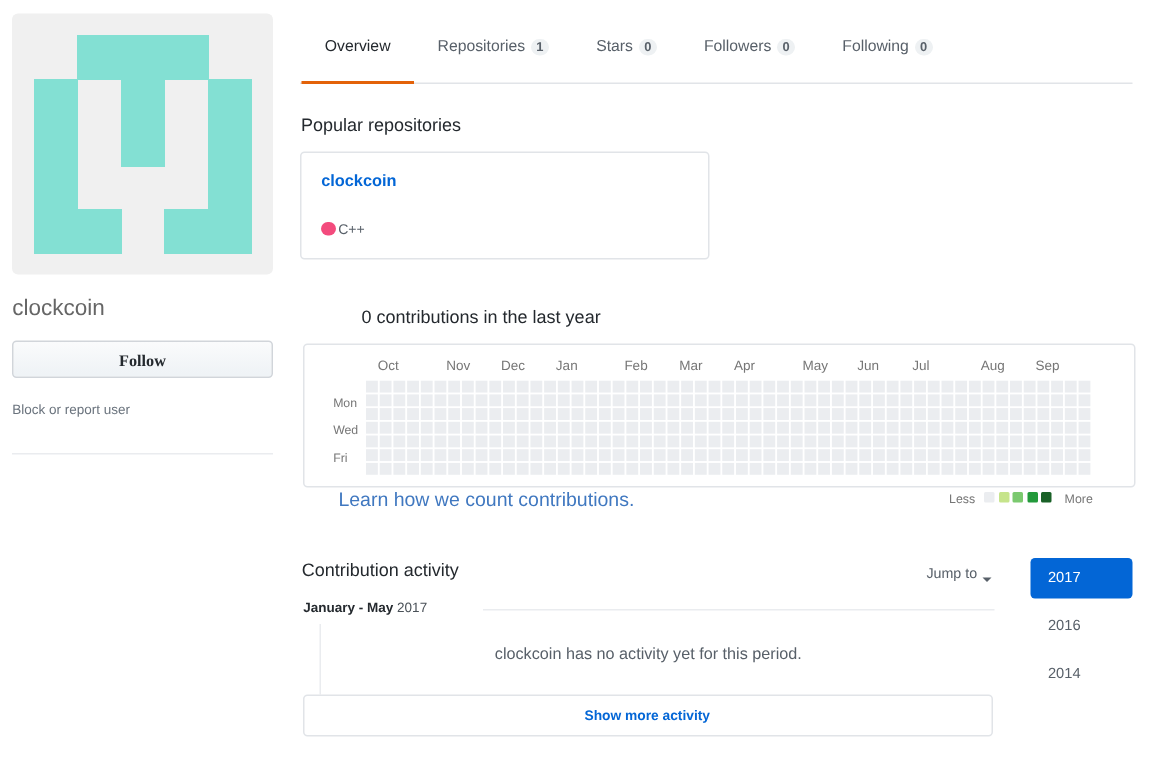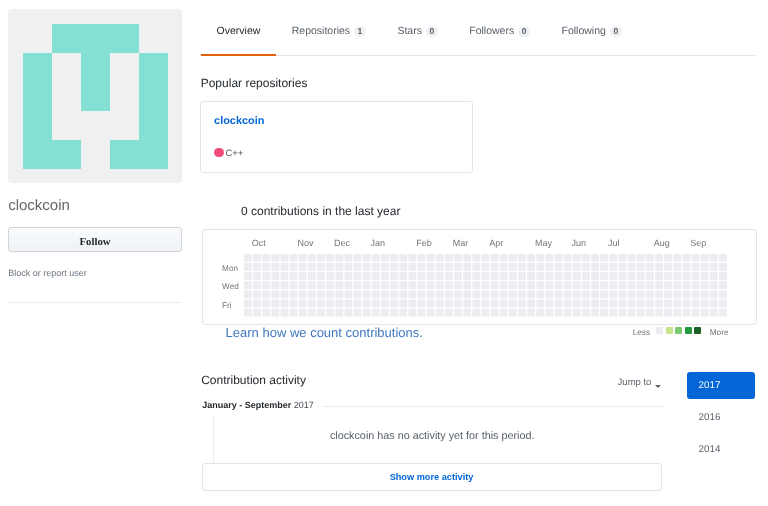--- a/index.html
+++ b/index.html
@@ -70,21 +70,21 @@
     position:relative;top:0px;}
 
   
   #calendar-card{
     box-sizing:border-box;border:1px solid #e1e4e8;border-radius:3px;background:#fff;
   }
   .cal-svg{display:block;}
   .cal-month{font-family:"Liberation Sans",sans-serif;font-size:9px;fill:#767676;}
   .cal-day{font-family:"Liberation Sans",sans-serif;font-size:8.2px;fill:#767676;}
   .learn-link{font-size:13px;line-height:10px;color:#4078c0;white-space:nowrap;}
-  .legend{display:flex;align-items:flex-start;font-size:8.25px;line-height:10px;color:#767676;}
+  .legend{display:flex;align-items:center;font-size:8.25px;line-height:10px;color:#767676;}
   .legend #legend-squares{display:flex;align-items:center;margin-left:6px;position:relative;top:-1.2px;}
   .legend .sq{width:7.3px;height:7.3px;display:inline-block;border-radius:1px;margin-right:2.2px;}
   .legend .lbl-more{margin-left:6.2px;}
 
   
   .jump-to{font-size:9.5px;line-height:11px;color:#586069;display:flex;align-items:flex-end;
     white-space:nowrap;}
   .caret{display:inline-block;width:0;height:0;margin-left:3.6px;position:relative;top:0.5px;
     border-left:3.4px solid transparent;border-right:3.4px solid transparent;border-top:3.6px solid #586069;}
   .period{font-size:9px;line-height:11px;color:#24292e;font-weight:bold;white-space:nowrap;}
@@ -598,21 +598,21 @@
       <span class="lbl-more">More</span>
     </div>
 
     <h2 class="section-title" id="activity-heading">Contribution activity</h2>
     <div class="jump-to" id="jump-to">
       <span>Jump to</span>
       <span class="caret"></span>
     </div>
 
     <div class="period" id="period">
-      <span>January - September</span>
+      <span>January - May</span>
       <span class="yr">2017</span>
     </div>
     <div class="period-rule" id="period-rule"></div>
     <div class="timeline-rail" id="timeline-rail"></div>
     <div class="empty-msg" id="empty-msg">clockcoin has no activity yet for this period.</div>
     <button class="show-more" id="show-more">Show more activity</button>
   </div>
 
   <div class="years" id="years">
       <a href="#" class="year selected">2017</a>

